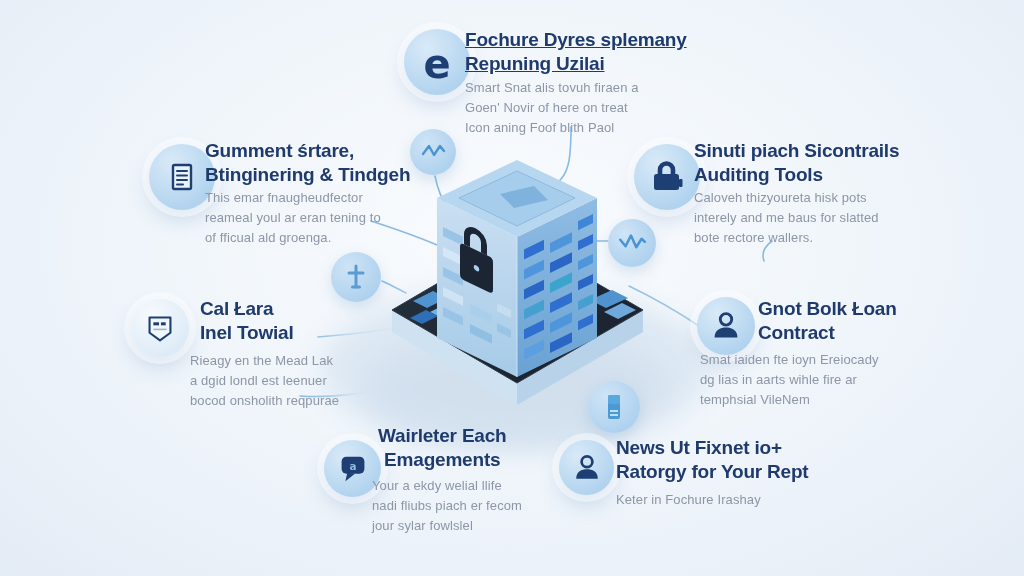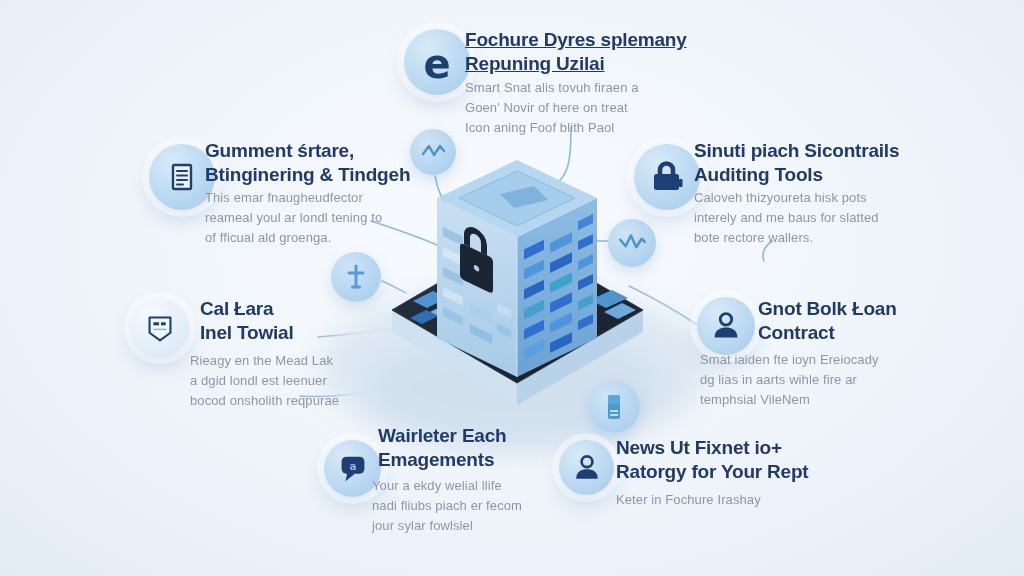--- a/index.html
+++ b/index.html
@@ -169,21 +169,21 @@
           <line x1="15" y1="14" x2="25" y2="14"></line>
           <line x1="15" y1="18.5" x2="25" y2="18.5"></line>
           <line x1="15" y1="23" x2="25" y2="23"></line>
           <line x1="15" y1="27.5" x2="21" y2="27.5"></line>
         </g>
       </svg>
   </div>
   <h3 class="co-title" style="left:205px;top:139px;">Gumment śrtare,
 Btinginering &amp; Tindgeh</h3>
   <p class="co-body" style="left:205px;top:188px;">This emar fnaugheudfector
-reameal youl ar londl tening to
+reameal youl ar eran tening to
 of fficual ald groenga.</p>
 
   <div class="badge" style="left:634px;top:144px;width:66px;height:66px;">
     <svg width="42" height="42" viewBox="0 0 42 42">
         <path d="M14,19 V14 A6.5,6.5 0 0 1 27,14 V19" fill="none" stroke="#1d3f73" stroke-width="4.6"></path>
         <rect x="8" y="18" width="25" height="16" rx="2.5" fill="#1d3f73"></rect>
         <rect x="33" y="23" width="3.5" height="8" rx="1" fill="#1d3f73"></rect>
       </svg>
   </div>
   <h3 class="co-title" style="left:694px;top:139px;">Sinuti piach Sicontrails
@@ -218,21 +218,21 @@
 dg lias in aarts wihle fire ar
 temphsial VileNem</p>
 
   <div class="badge" style="left:324px;top:440px;width:57px;height:57px;">
     <svg width="38" height="38" viewBox="0 0 40 40">
         <rect x="8" y="7" width="24" height="18" rx="5" fill="#1d3f73"></rect>
         <path d="M14,24 L12,33 L22,25 Z" fill="#1d3f73"></path>
         <text x="20" y="17" text-anchor="middle" dominant-baseline="central" font-family="DejaVu Sans, sans-serif" font-weight="700" font-size="11" fill="#8fb8de">a</text>
       </svg>
   </div>
-  <h3 class="co-title" style="left:378px;top:424px;">Wairleter Each
+  <h3 class="co-title" style="left:378px;top:424px;text-align:center;">Wairleter Each
 Emagements</h3>
   <p class="co-body" style="left:372px;top:476px;">Your a ekdy welial llife
 nadi fliubs piach er fecom
 jour sylar fowlslel</p>
 
   <div class="badge" style="left:559px;top:440px;width:55px;height:55px;">
     <svg width="36" height="36" viewBox="0 0 40 40">
         <circle cx="20" cy="13" r="6" fill="none" stroke="#1d3f73" stroke-width="3"></circle>
         <path d="M8,32 C8,24 14,21.5 20,21.5 C26,21.5 32,24 32,32 Z" fill="#1d3f73"></path>
       </svg>

